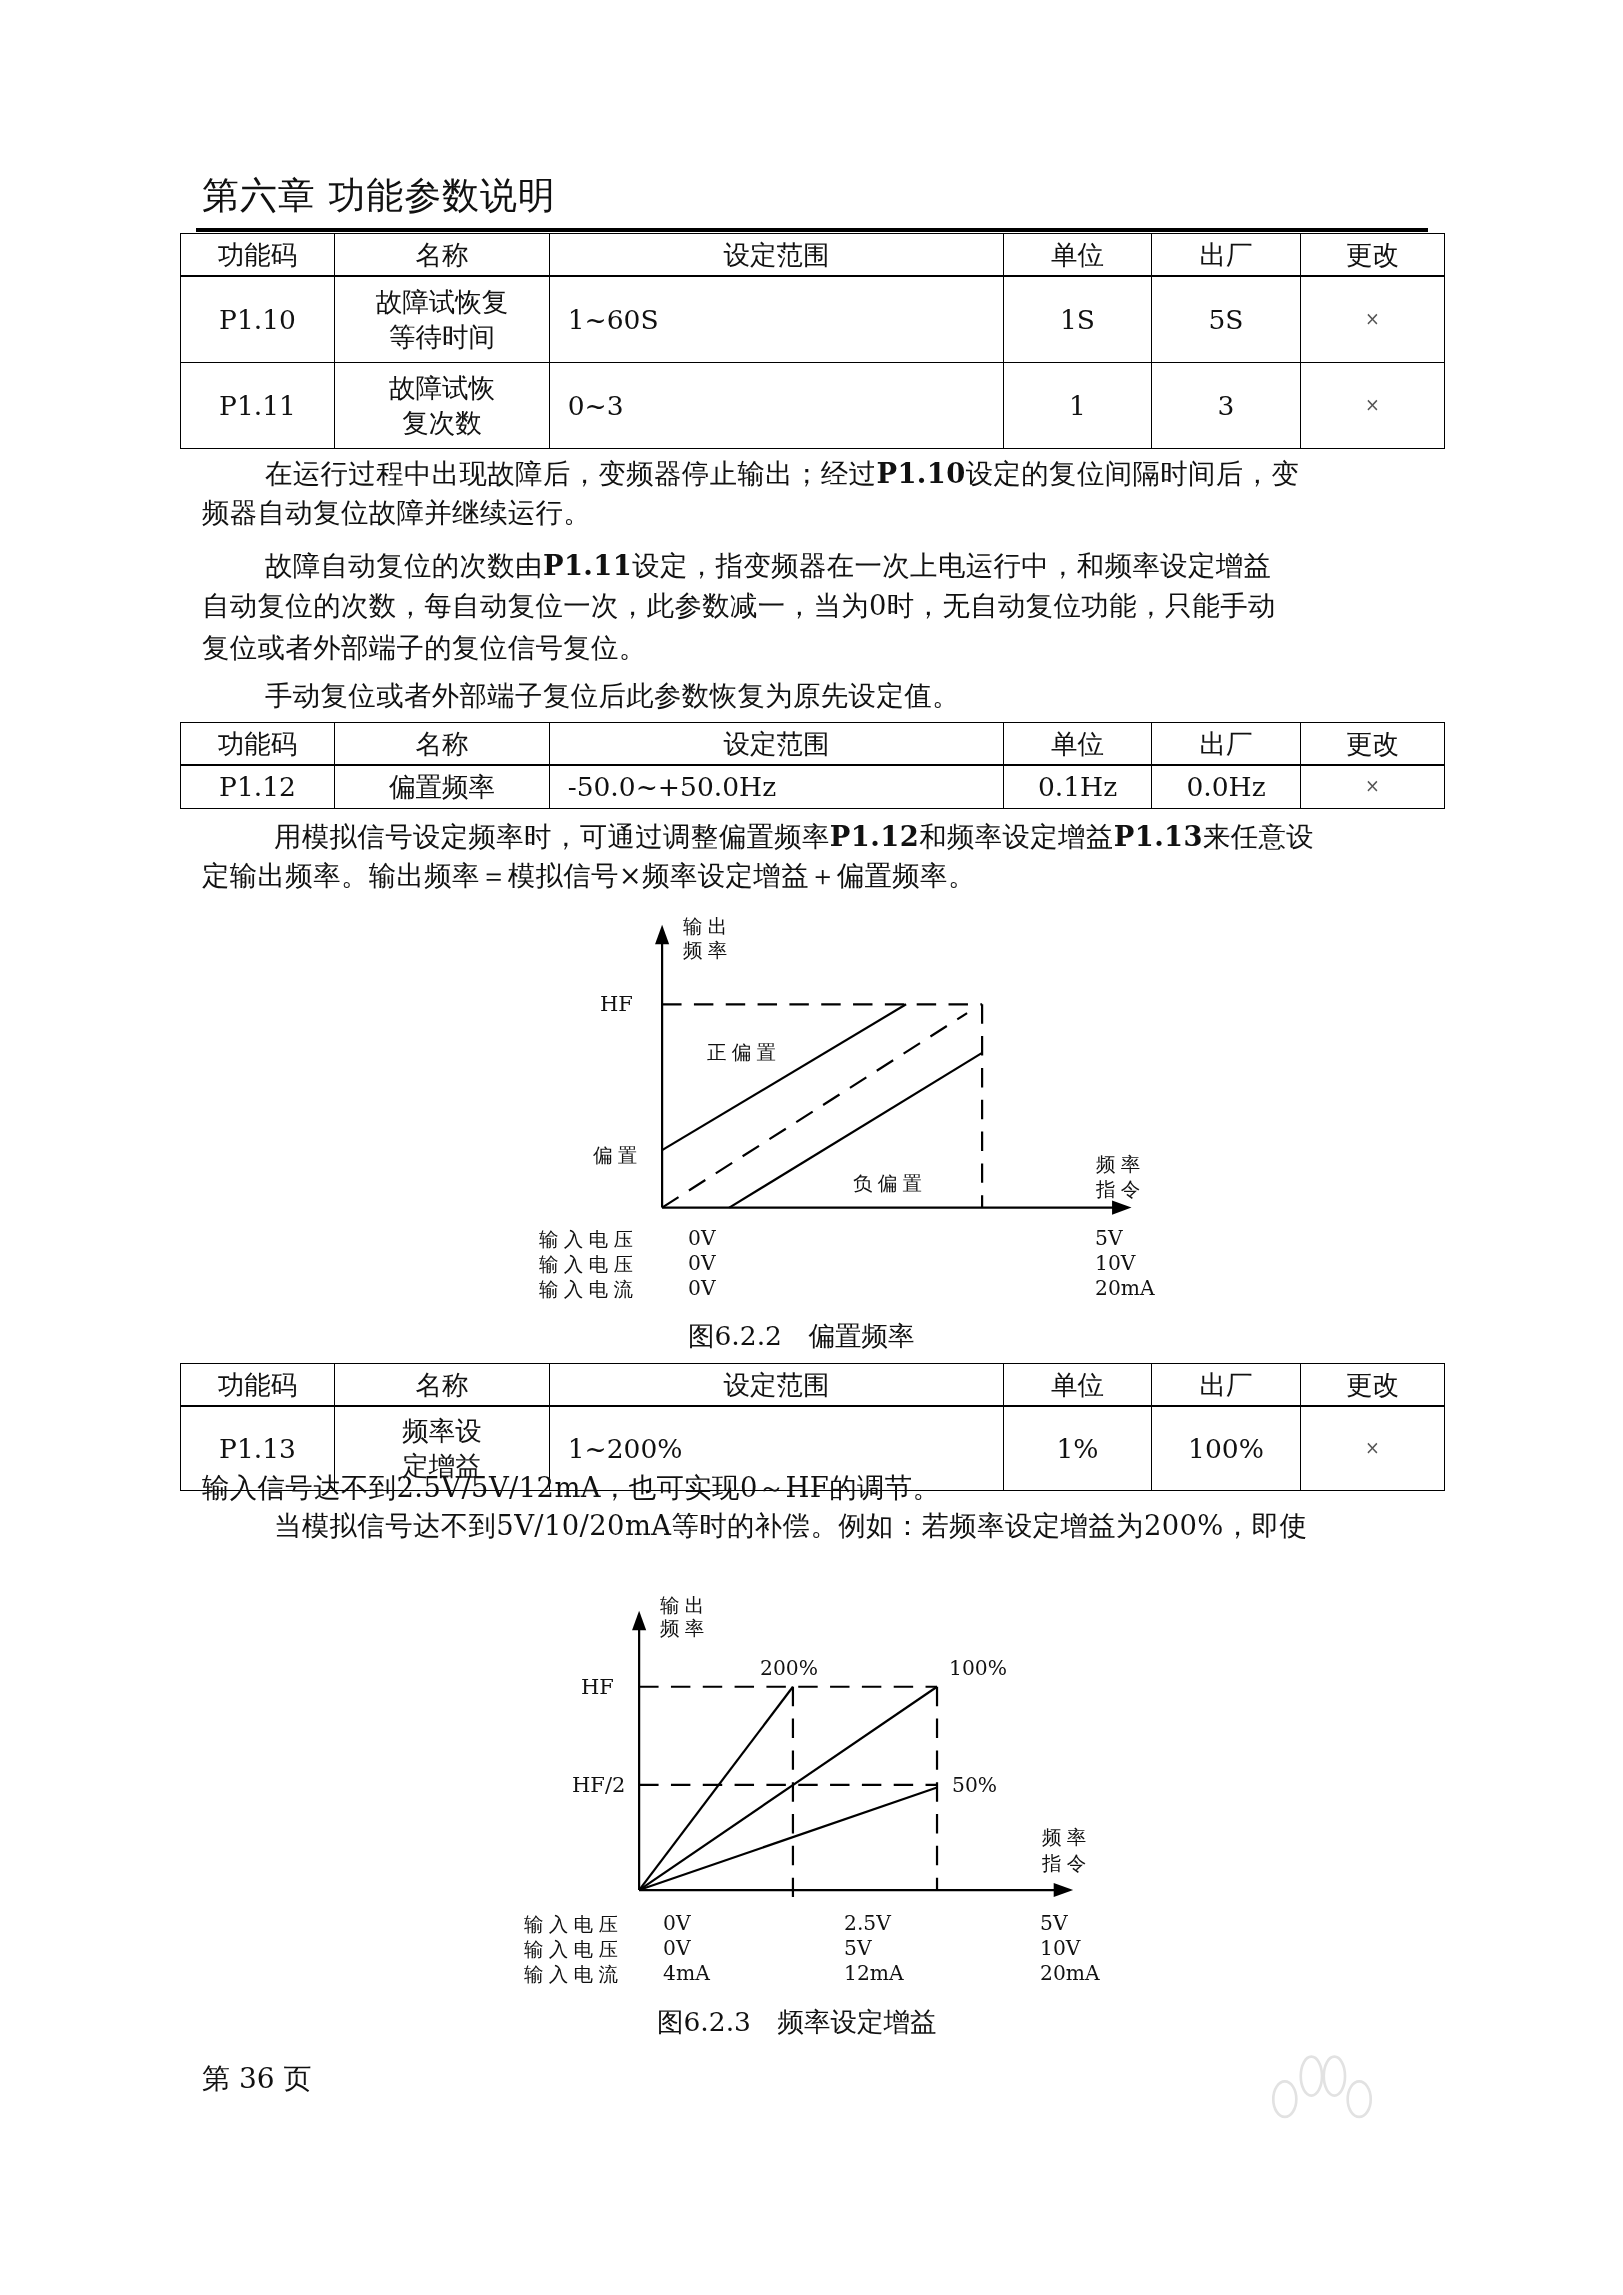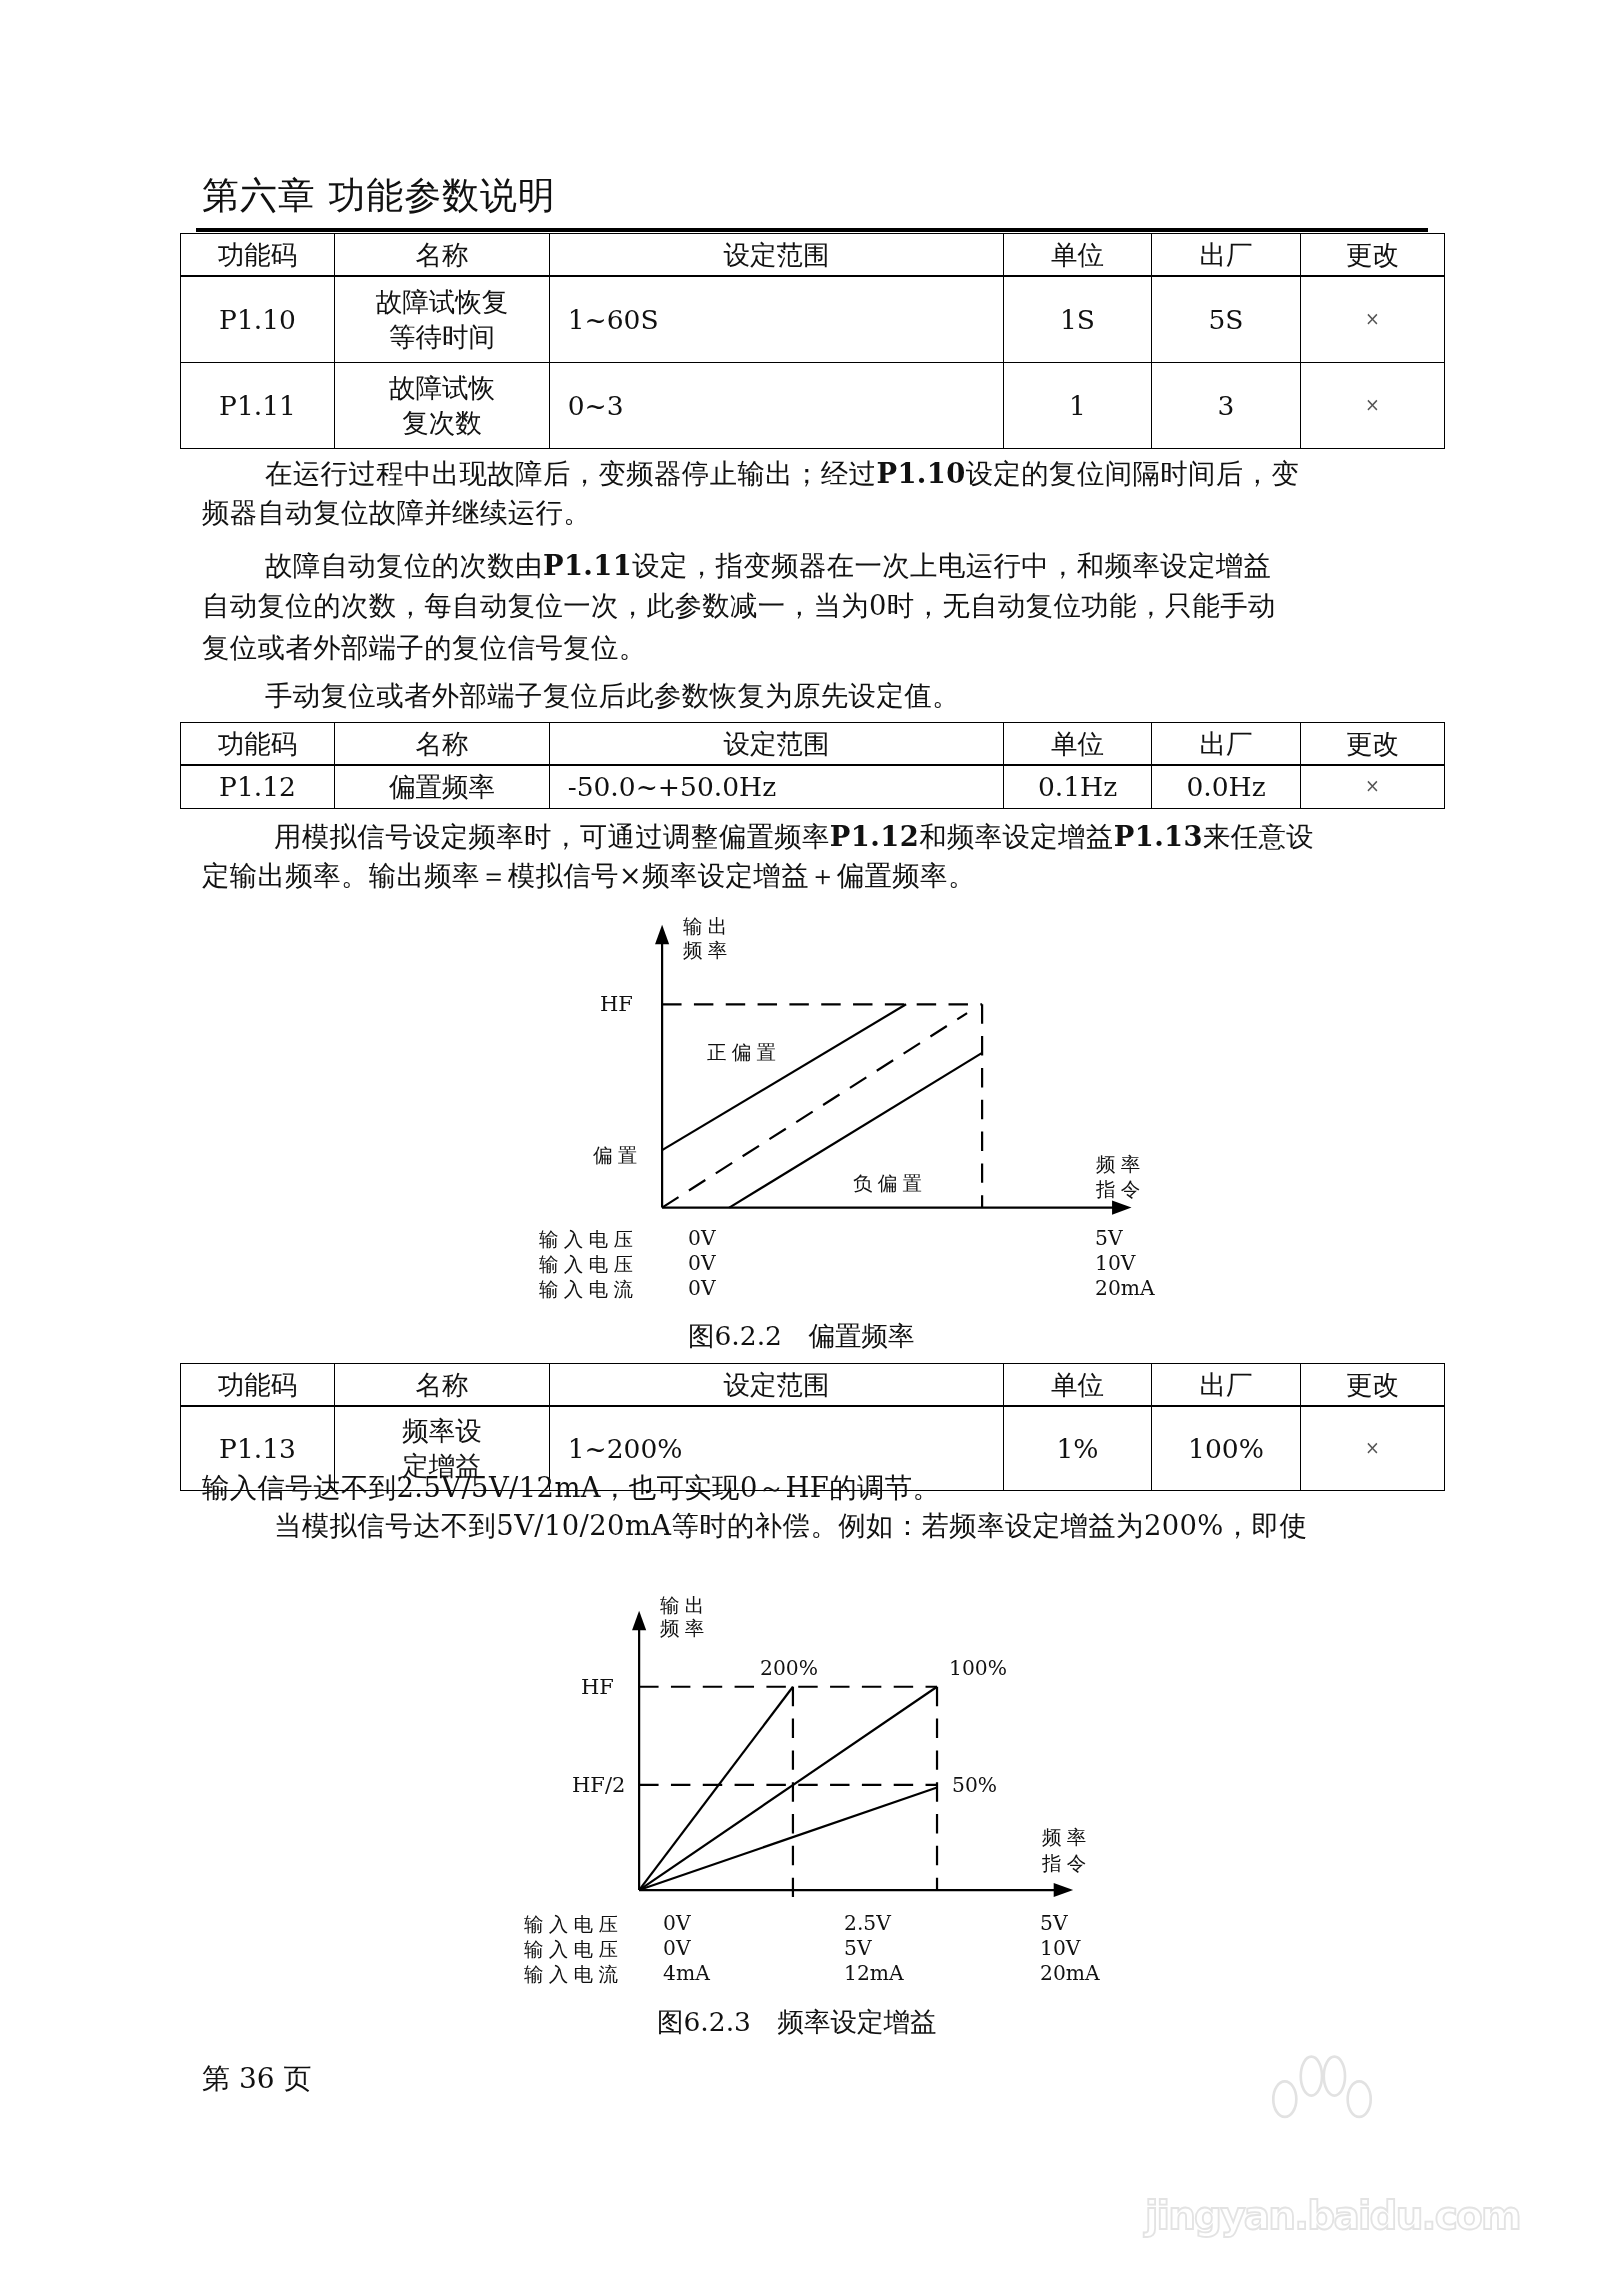--- a/index.html
+++ b/index.html
@@ -234,15 +234,14 @@
 
 <div class="watermark">
   <svg width="124" height="71" style="position:absolute; left:115px; top:-7px;" viewBox="0 0 140 80">
     <g fill="none" stroke="#e2e2e2" stroke-width="3">
       <ellipse cx="28" cy="52" rx="13" ry="20"></ellipse>
       <ellipse cx="58" cy="26" rx="12" ry="22"></ellipse>
       <ellipse cx="84" cy="26" rx="12" ry="22"></ellipse>
       <ellipse cx="112" cy="52" rx="13" ry="20"></ellipse>
     </g>
   </svg>
-  <div class="wm-url">jingyan.baidu.com</div>
 </div>
 
 
 </body></html>

